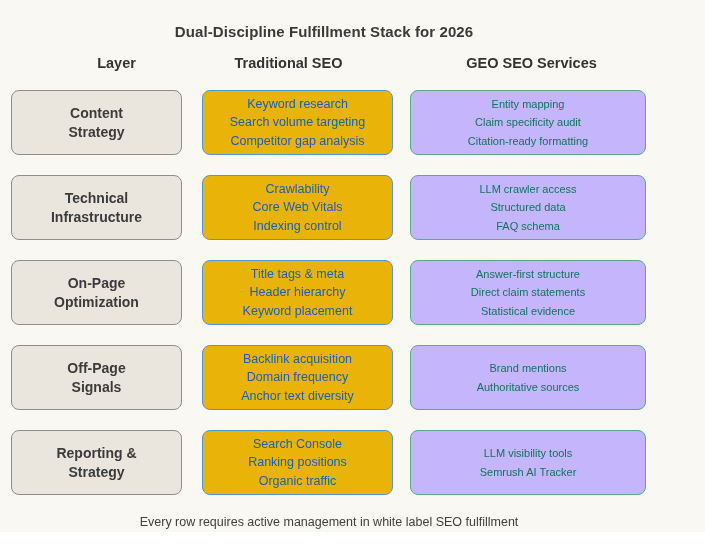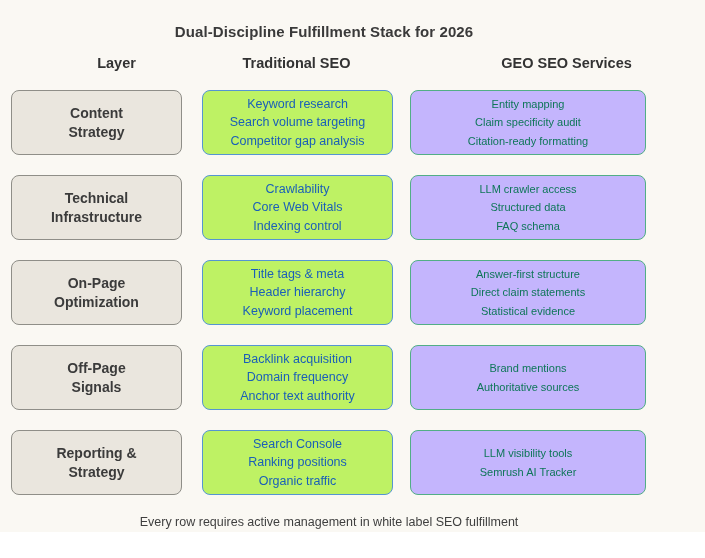--- a/index.html
+++ b/index.html
@@ -26,22 +26,22 @@
     position: absolute;
     top: 55px;
     transform: translateX(-50%);
     font-size: 14.5px;
     font-weight: 600;
     color: #333333;
     white-space: nowrap;
     padding-left: 41px;
   }
   .h-layer { left: 96px; }
-  .h-trad  { left: 276px; }
-  .h-geo   { left: 511px; margin-left: 35px; }
+  .h-trad  { left: 268px; }
+  .h-geo   { left: 511px; }
   .box {
     position: absolute;
     height: 65px;
     box-sizing: border-box;
     display: flex;
     flex-direction: column;
     align-items: center;
     justify-content: center;
     text-align: center;
     border-radius: 8px;
@@ -52,21 +52,21 @@
     background: #eae6de;
     border: 1px solid #8f8e88;
     color: #3b3b3b;
     font-size: 14px;
     font-weight: 600;
     line-height: 19px;
   }
   .trad-box {
     left: 202px;
     width: 191px;
-    background: #bef264;
+    background: #eab308;
     border: 1.5px solid #5595d2;
     color: #1a5fb8;
     font-size: 12.5px;
     font-weight: 500;
     line-height: 18.5px;
   }
   .geo-box {
     left: 410px;
     width: 236px;
     background: #c4b5fd;
@@ -147,21 +147,21 @@
     <span>Statistical evidence</span>
   </div>
 
   <div class="box layer-box r4">
     <span>Off-Page</span>
     <span>Signals</span>
   </div>
   <div class="box trad-box r4">
     <span>Backlink acquisition</span>
     <span>Domain frequency</span>
-    <span>Anchor text authority</span>
+    <span>Anchor text diversity</span>
   </div>
   <div class="box geo-box r4">
     <span>Brand mentions</span>
     <span>Authoritative sources</span>
   </div>
 
   <div class="box layer-box r5">
     <span>Reporting &amp;</span>
     <span>Strategy</span>
   </div>

